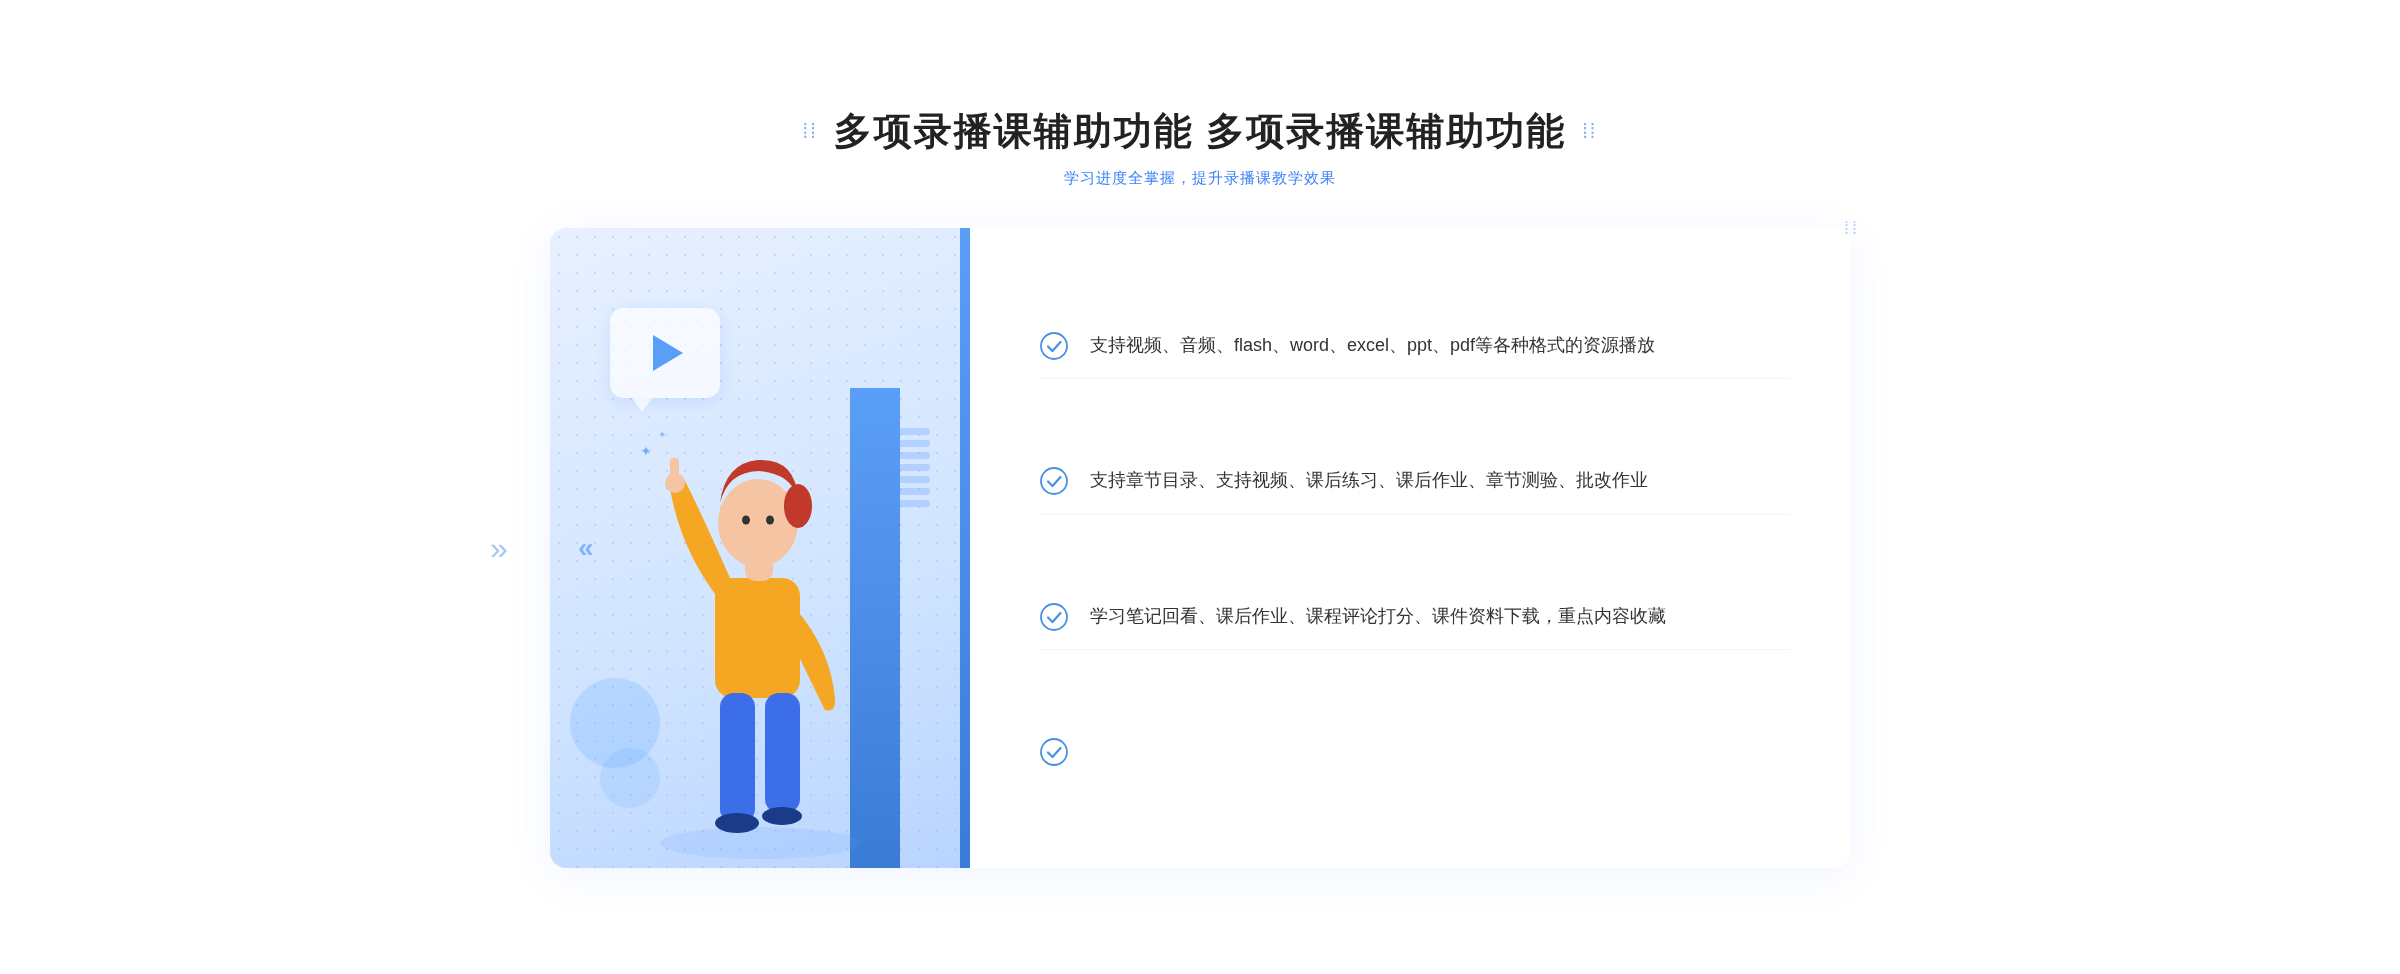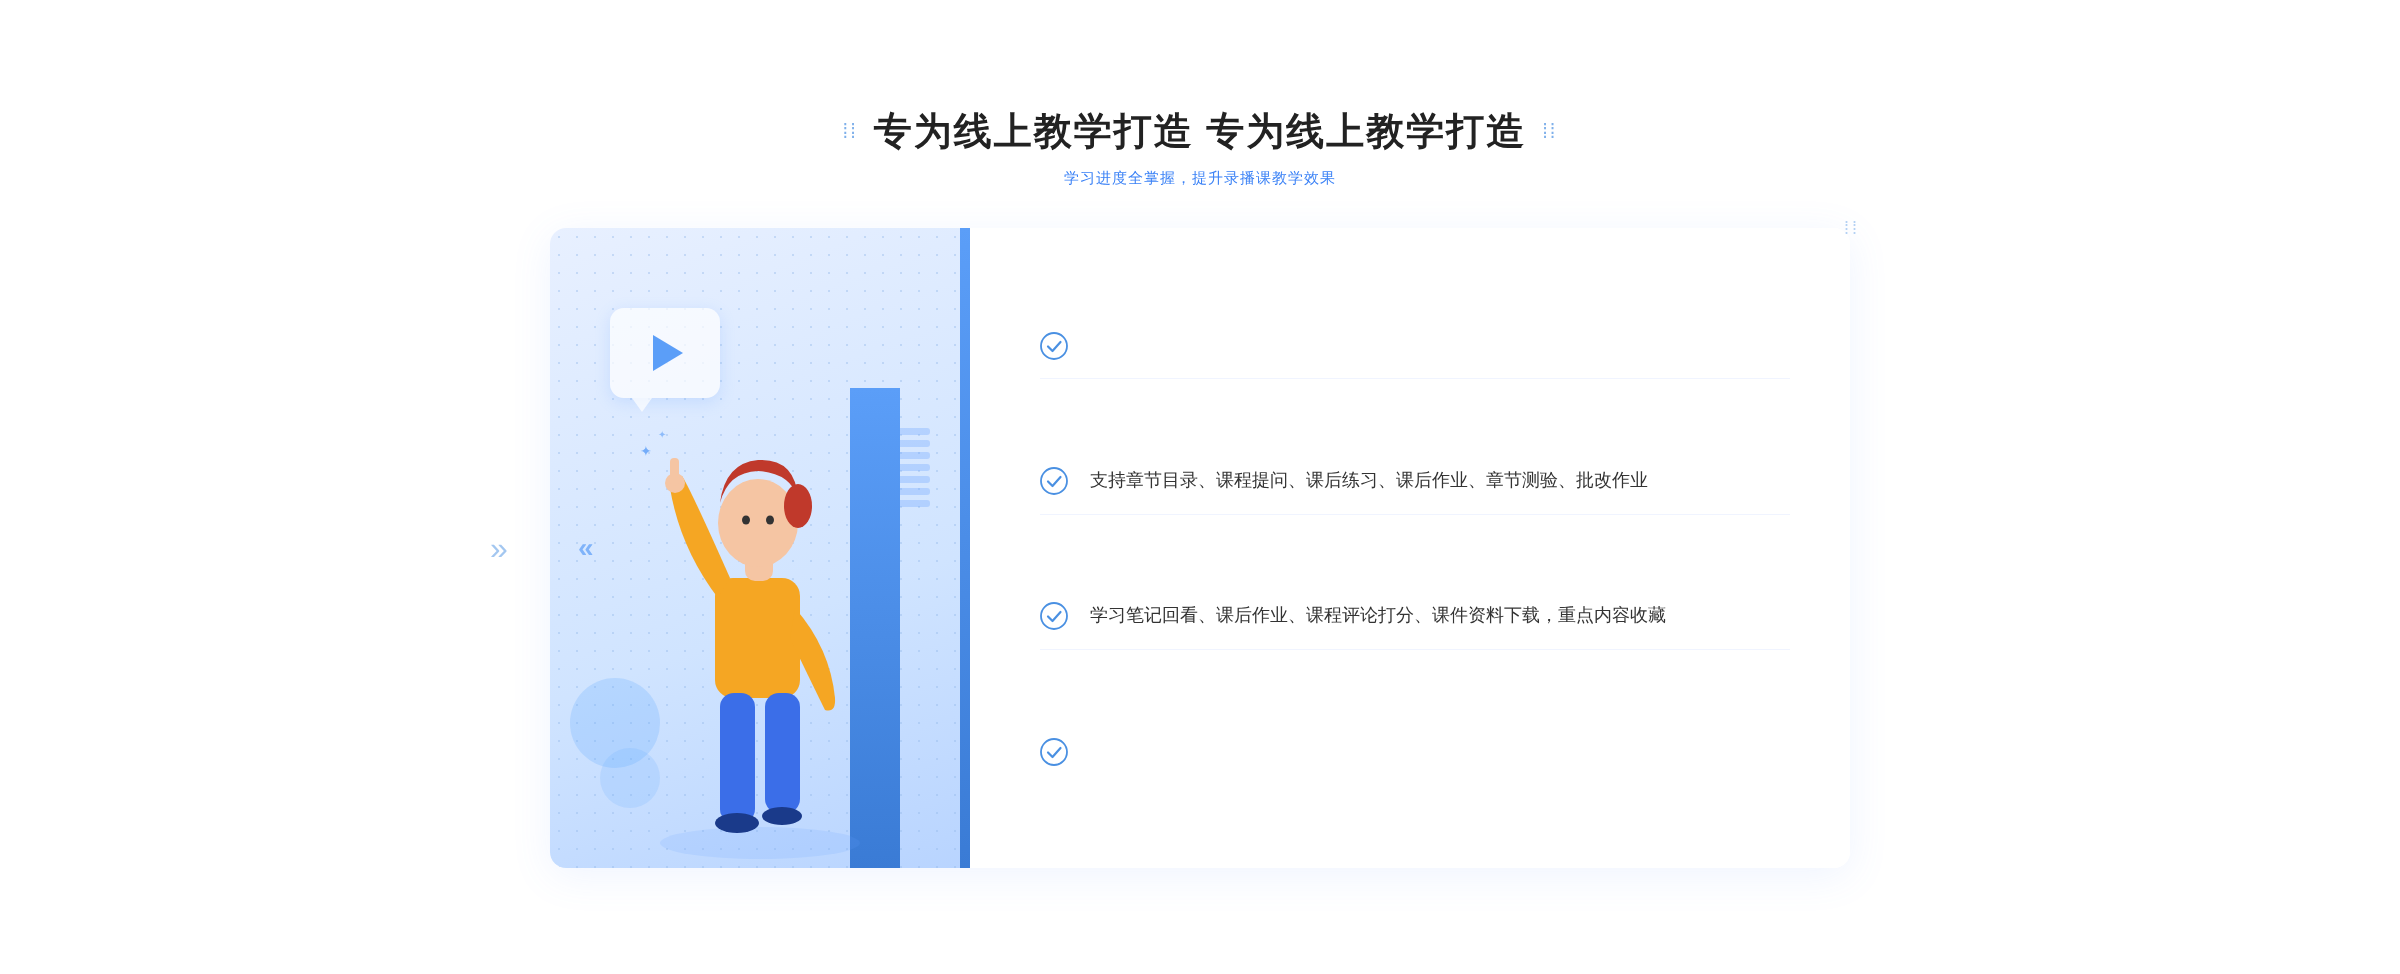--- a/index.html
+++ b/index.html
@@ -259,21 +259,21 @@
     }
   </style>
 </head>
 <body>
 
 <div class="page-wrapper">
 
   <div class="header-section">
     <div class="title-row">
       <span class="dots-icon">⁞⁞</span>
-      <h1 class="main-title">专为线上教学打造 专为线上教学打造</h1>
+      <h1 class="main-title">多项录播课辅助功能 多项录播课辅助功能</h1>
       <span class="dots-icon">⁞⁞</span>
     </div>
     <p class="subtitle">学习进度全掌握，提升录播课教学效果</p>
   </div>
 
   <div class="content-card" style="position:relative;">
 
     <span class="outer-chevron">»</span>
 
     <span class="top-right-dots">⁞⁞</span>
@@ -347,28 +347,29 @@
       <div class="blue-bar"></div>
     </div>
 
     <div class="features-panel">
 
       <div class="feature-item">
         <svg class="check-icon" viewBox="0 0 28 28" fill="none" xmlns="http://www.w3.org/2000/svg">
           <circle cx="14" cy="14" r="13" stroke="#4a90e2" stroke-width="1.8"></circle>
           <path d="M8 14.5 L12.5 19 L20.5 10" stroke="#4a90e2" stroke-width="2.2" stroke-linecap="round" stroke-linejoin="round"></path>
         </svg>
+        <span class="feature-text">支持视频、音频、flash、word、excel、ppt、pdf等各种格式的资源播放</span>
       </div>
 
       <div class="feature-item">
         <svg class="check-icon" viewBox="0 0 28 28" fill="none" xmlns="http://www.w3.org/2000/svg">
           <circle cx="14" cy="14" r="13" stroke="#4a90e2" stroke-width="1.8"></circle>
           <path d="M8 14.5 L12.5 19 L20.5 10" stroke="#4a90e2" stroke-width="2.2" stroke-linecap="round" stroke-linejoin="round"></path>
         </svg>
-        <span class="feature-text">支持章节目录、课程提问、课后练习、课后作业、章节测验、批改作业</span>
+        <span class="feature-text">支持章节目录、支持视频、课后练习、课后作业、章节测验、批改作业</span>
       </div>
 
       <div class="feature-item">
         <svg class="check-icon" viewBox="0 0 28 28" fill="none" xmlns="http://www.w3.org/2000/svg">
           <circle cx="14" cy="14" r="13" stroke="#4a90e2" stroke-width="1.8"></circle>
           <path d="M8 14.5 L12.5 19 L20.5 10" stroke="#4a90e2" stroke-width="2.2" stroke-linecap="round" stroke-linejoin="round"></path>
         </svg>
         <span class="feature-text">学习笔记回看、课后作业、课程评论打分、课件资料下载，重点内容收藏</span>
       </div>
 

